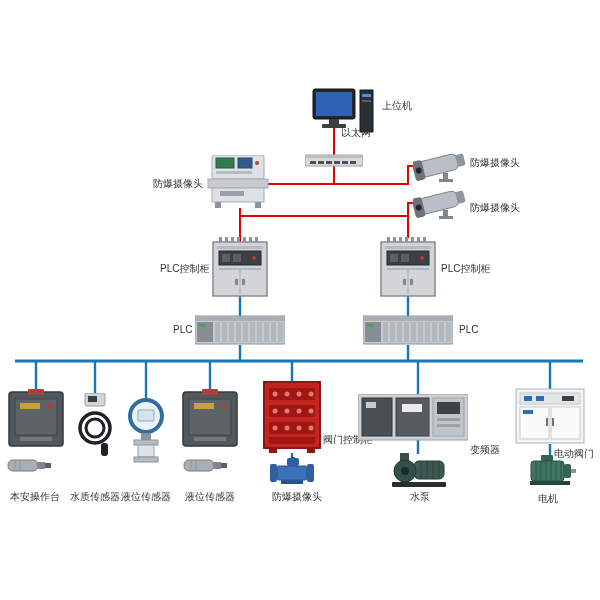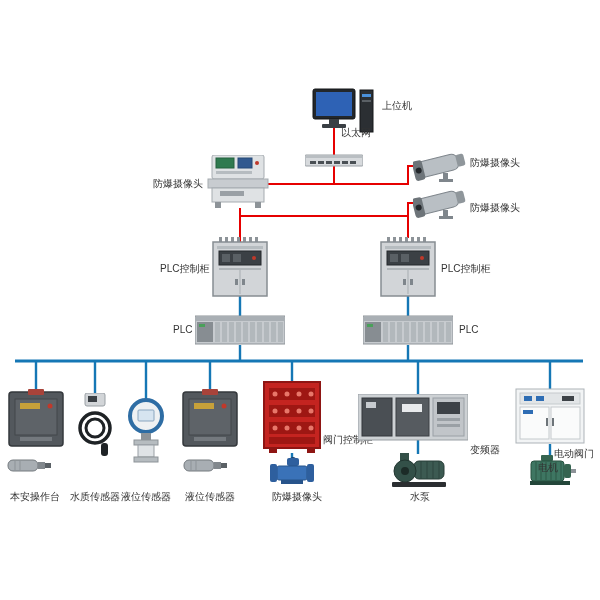--- a/index.html
+++ b/index.html
@@ -353,15 +353,15 @@
       <line x1="12" y1="8" x2="12" y2="26" stroke="#2c5847"></line>
         <line x1="17" y1="8" x2="17" y2="26" stroke="#2c5847"></line>
       <line x1="22" y1="8" x2="22" y2="26" stroke="#2c5847"></line>
         <line x1="27" y1="8" x2="27" y2="26" stroke="#2c5847"></line>
       <line x1="32" y1="8" x2="32" y2="26" stroke="#2c5847"></line>
         <line x1="37" y1="8" x2="37" y2="26" stroke="#2c5847"></line>
       <rect x="40" y="10" width="7" height="14" rx="2" fill="#356450"></rect>
       <rect x="47" y="15" width="5" height="4" fill="#8d9398"></rect>
     </svg>
   </div>
-  <div class="lbl" style="left:538px;top:458px">电机</div>
+  <div class="lbl" style="left:538px;top:489px">电机</div>
 
 </div>
 
 </body></html>

